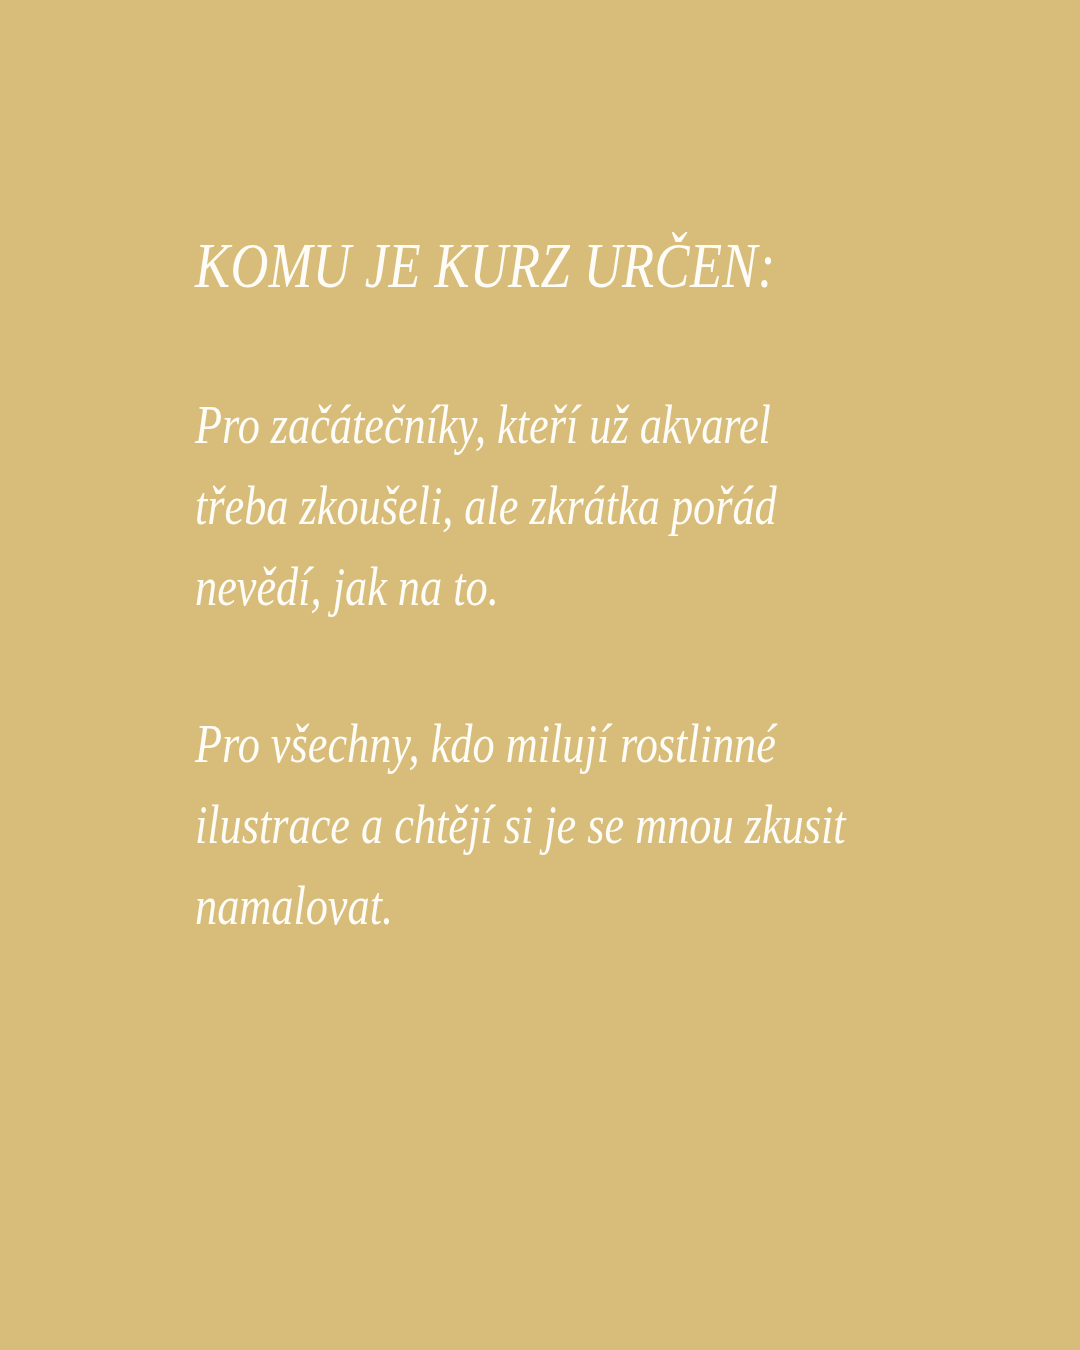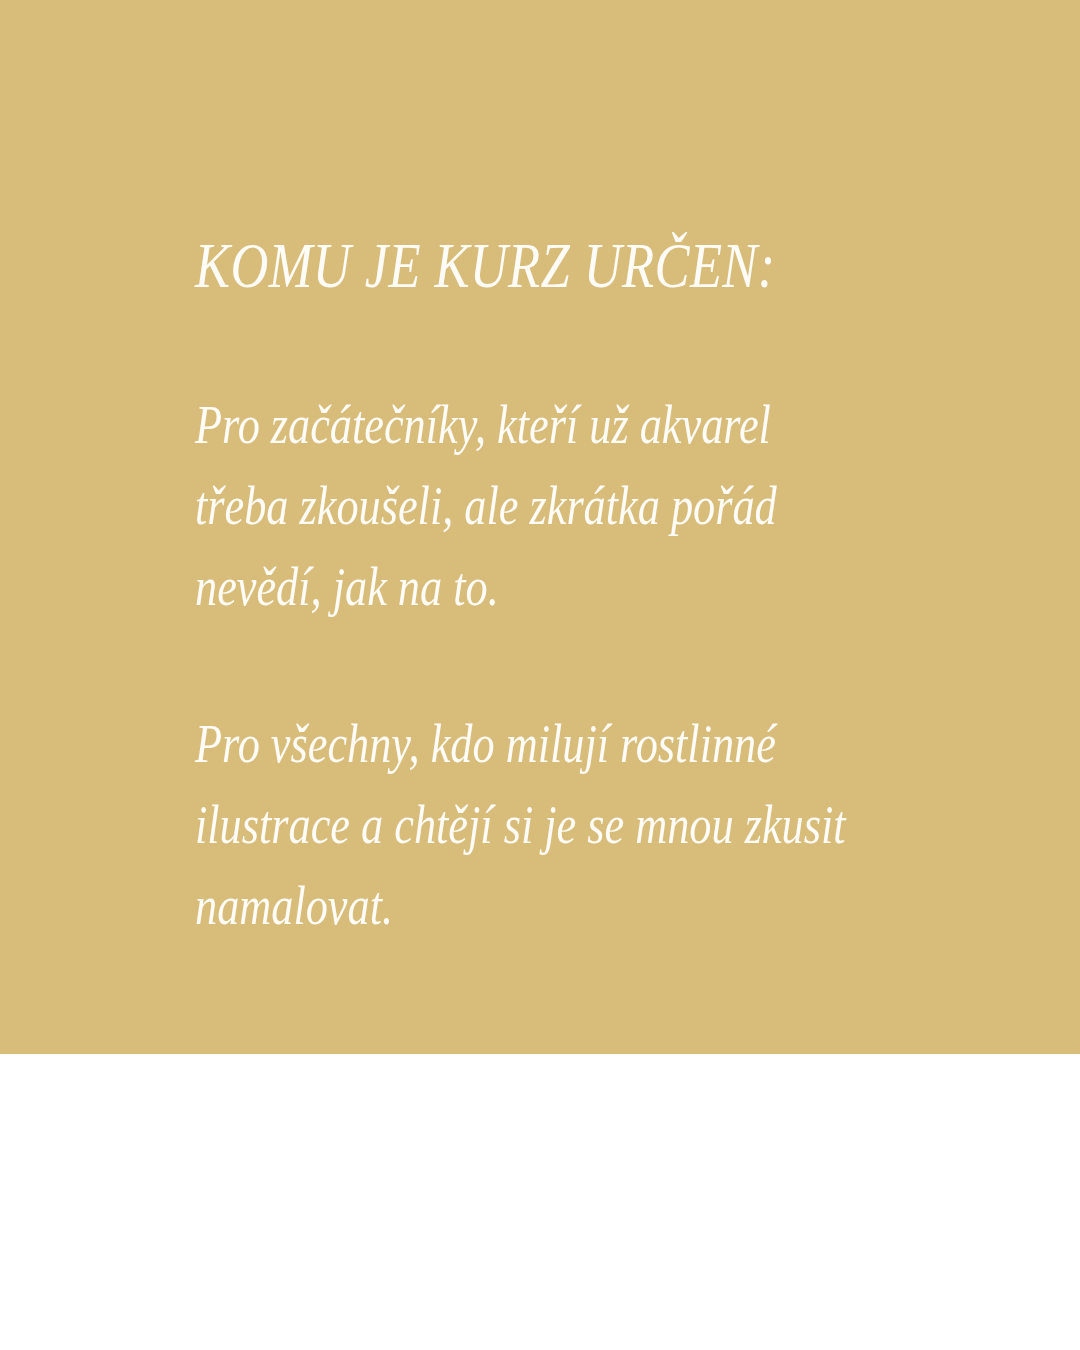--- a/index.html
+++ b/index.html
@@ -2,21 +2,21 @@
 <html><head>
 <meta charset="utf-8">
 <style>
   html, body {
     margin: 0;
     padding: 0;
   }
   .page {
     position: relative;
     width: 1080px;
-    height: 1054px;
+    height: 1350px;
     background: #d8bc7a;
     overflow: hidden;
     font-family: "Liberation Serif", serif;
   }
   .heading {
     position: absolute;
     left: 195px;
     top: 228px;
     margin: 0;
     font-size: 64px;

